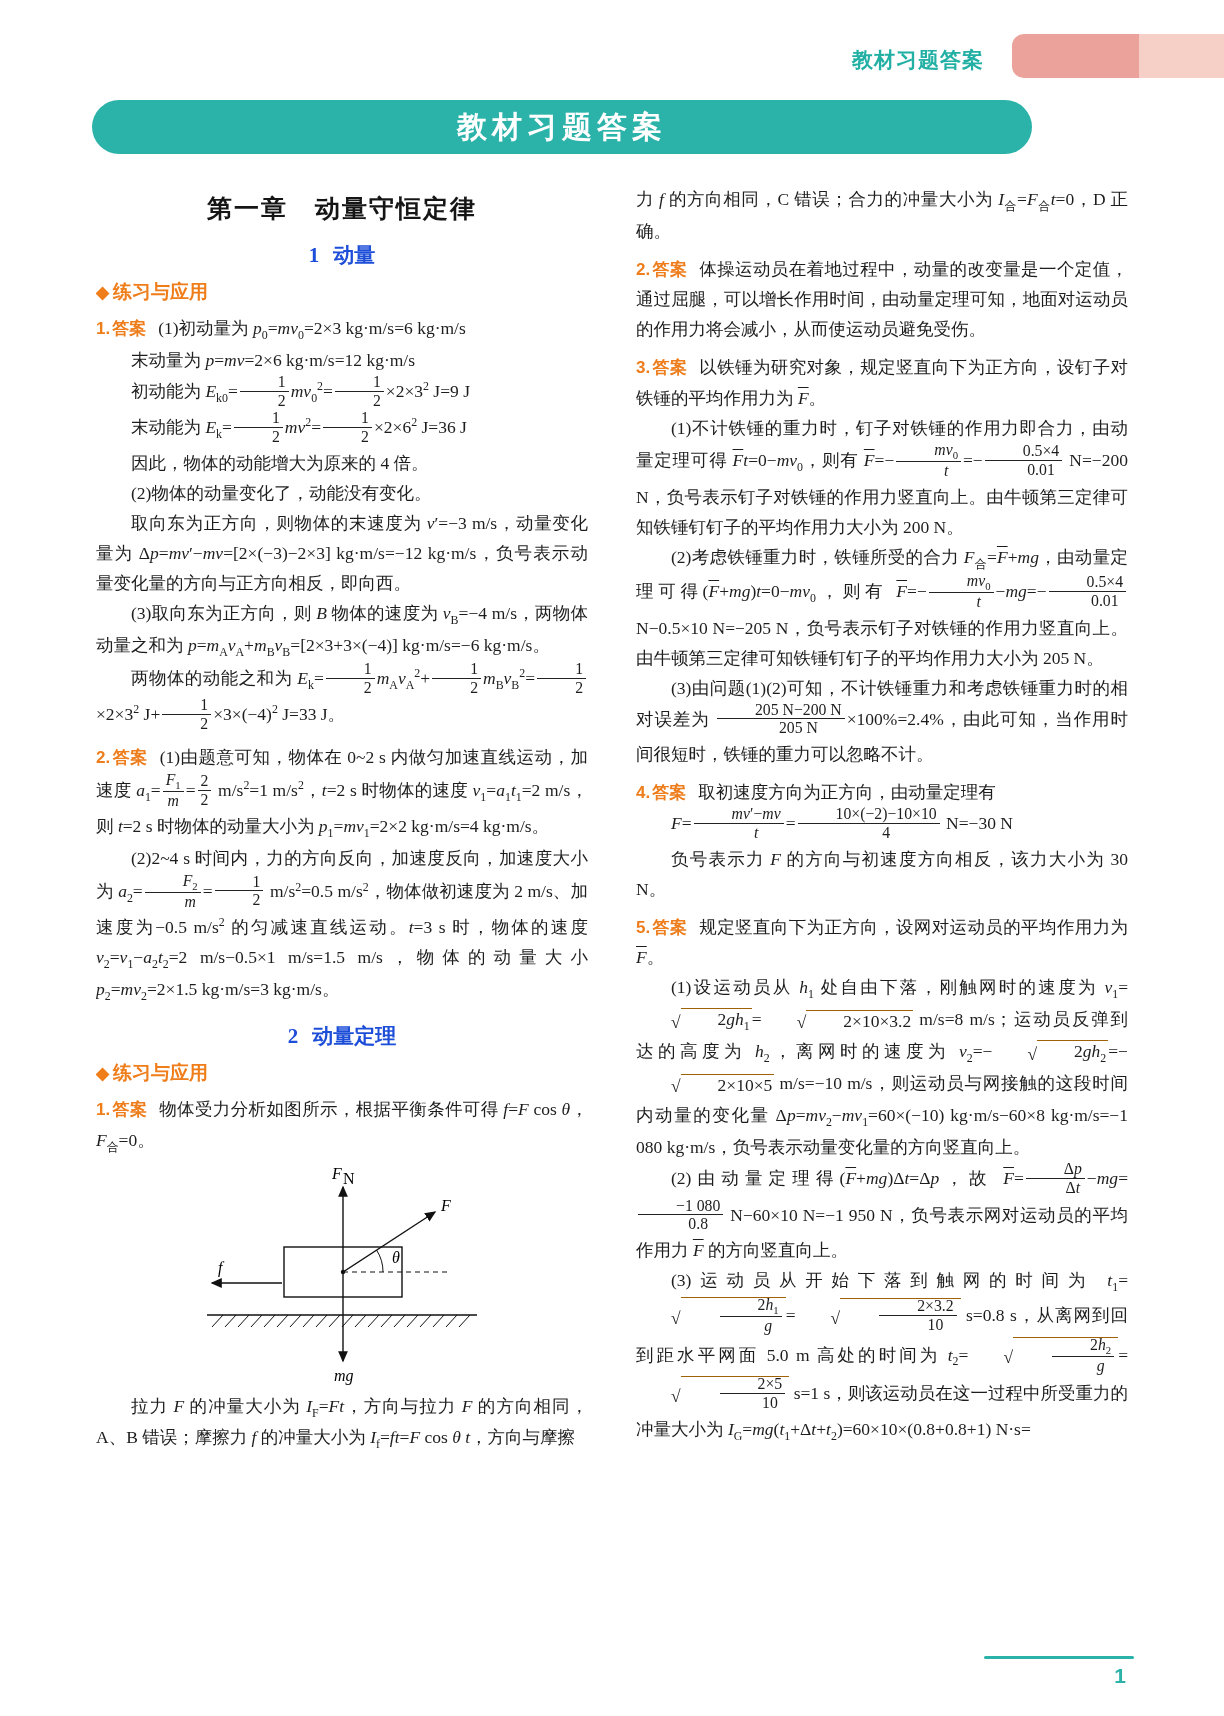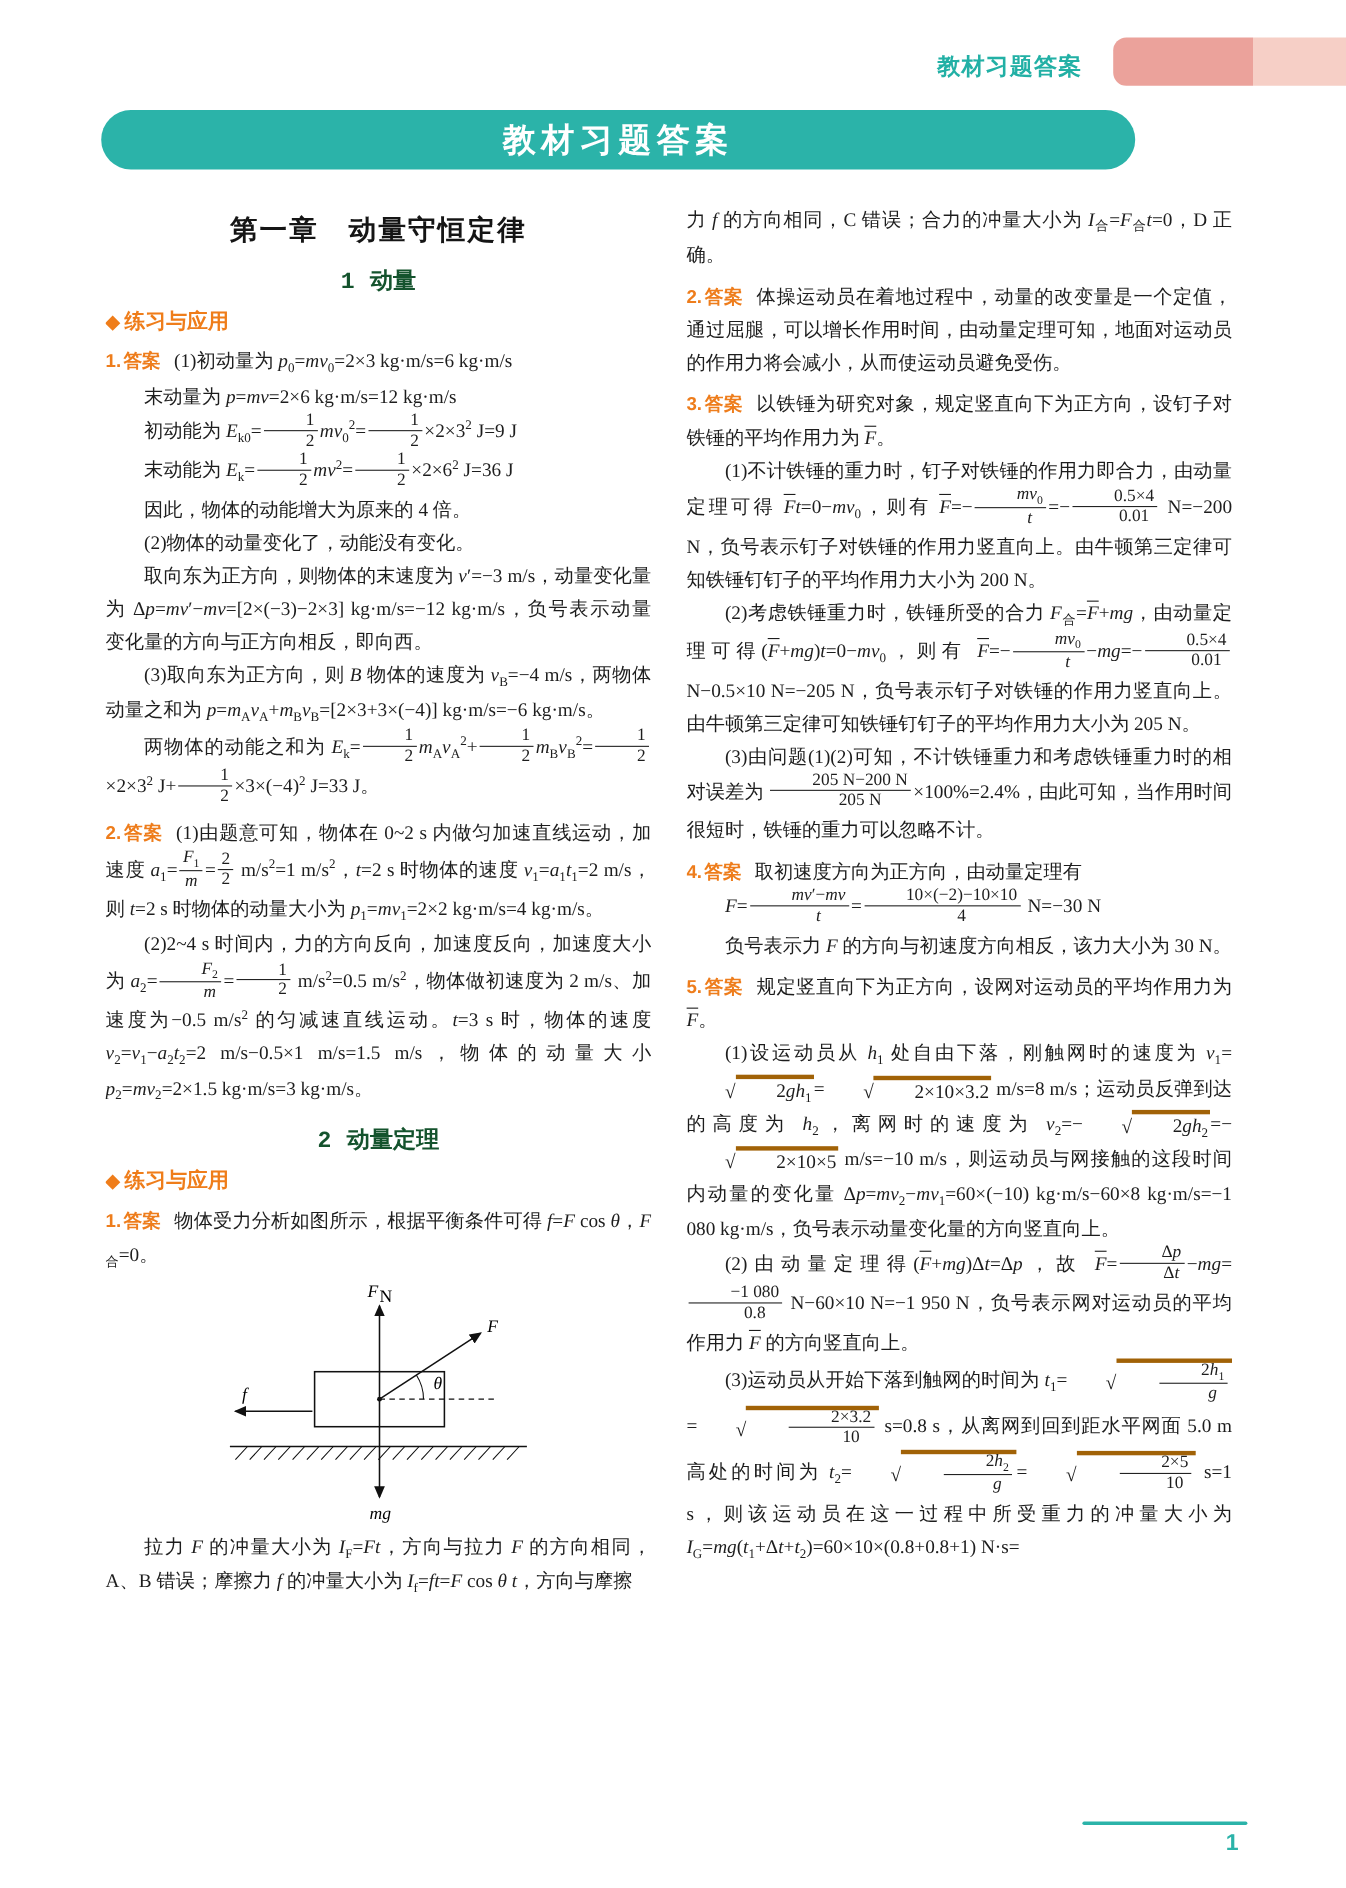--- a/index.html
+++ b/index.html
@@ -10,47 +10,47 @@
   .running-head{position:absolute;top:46px;right:240px;color:#22b0a5;letter-spacing:1px;
        font-family:"Liberation Sans","DejaVu Sans",sans-serif;font-weight:700;font-size:21px}
   .corner-tab{position:absolute;top:34px;right:0;width:212px;height:44px;border-radius:12px 0 0 12px;
        background:linear-gradient(90deg,#eba29b 0%,#eba29b 60%,#f6cfc6 60%,#f6cfc6 100%)}
 
   .banner{position:absolute;top:100px;left:92px;width:940px;height:54px;background:#2bb3a9;
        border-radius:27px;display:flex;align-items:center;justify-content:center}
   .banner span{font-family:"Liberation Sans","DejaVu Sans",sans-serif;font-weight:700;
        font-size:30px;color:#fff;letter-spacing:5px}
 
-  .columns{position:absolute;top:184px;left:96px;width:1032px;bottom:76px;display:flex;gap:32px}
+  .columns{position:absolute;top:184px;left:96px;width:1032px;bottom:76px;display:flex;gap:48px}
   .col{width:496px;overflow:hidden}
 
   .chapter{font-family:"Liberation Sans",sans-serif;font-weight:700;font-size:25px;color:#151515;
        text-align:center;margin:8px 0 4px;letter-spacing:2px}
-  .section{font-family:Liberation Mono, monospace;font-weight:700;font-size:21px;color:#14532d;
+  .section{font-family:Liberation Serif, serif;font-weight:700;font-size:21px;color:#1d4ed8;
        text-align:center;margin:16px 0 10px}
   .sec-text{margin-left:14px}
   .subhead{font-family:Liberation Sans, sans-serif;font-weight:700;font-size:19px;color:#ef7d1a;margin:10px 0 8px}
   .diamond{margin-right:4px;font-size:17px}
 
   .para{line-height:1.72;text-align:justify}
   .indent{text-indent:2em}
   .para.ans{margin-top:8px}
   .ansnum,.anslabel{color:#ee7d1c;font-family:"Liberation Sans",sans-serif;font-weight:700;font-size:17px}
   .anslabel{margin:0 12px 0 2px}
 
   i{font-style:italic}
   sub,sup{font-size:0.68em}
   .ol{text-decoration:overline}
   .fr{display:inline-flex;flex-direction:column;align-items:center;vertical-align:middle;
       line-height:1.12;font-size:0.9em;margin:0 2px;transform:translateY(-2px)}
   .fr>span{padding:0 3px}
   .fr>span:first-child{border-bottom:1px solid #222}
   .rad{display:inline-flex;align-items:center;vertical-align:middle}
   .rad::before{content:"√";transform:translateY(1px)}
-  .rad>span{border-top:4px solid #a16207;padding:0 2px;line-height:1.25}
+  .rad>span{border-top:1px solid #a16207;padding:0 2px;line-height:1.25}
 
   .fig{display:flex;justify-content:center;margin:4px 0 2px}
   svg text{font-family:"Liberation Serif",serif;font-size:16px}
 
   .pagenum-wrap{position:absolute;right:90px;bottom:28px;display:flex;flex-direction:column;align-items:flex-end}
   .pn-line{width:150px;height:3px;background:#2bb3a9;border-radius:2px}
   .pn{font-family:"Liberation Sans",sans-serif;font-weight:700;font-size:21px;color:#2bb3a9;margin:5px 8px 0 0}
 </style>
 </head>
 <body>

